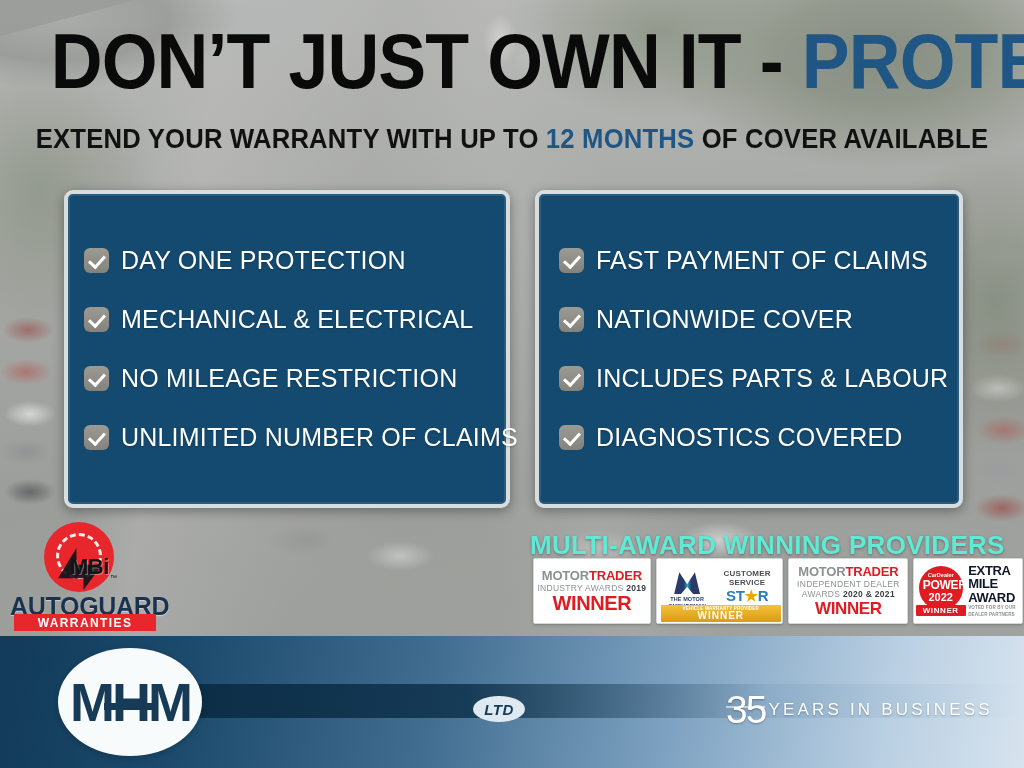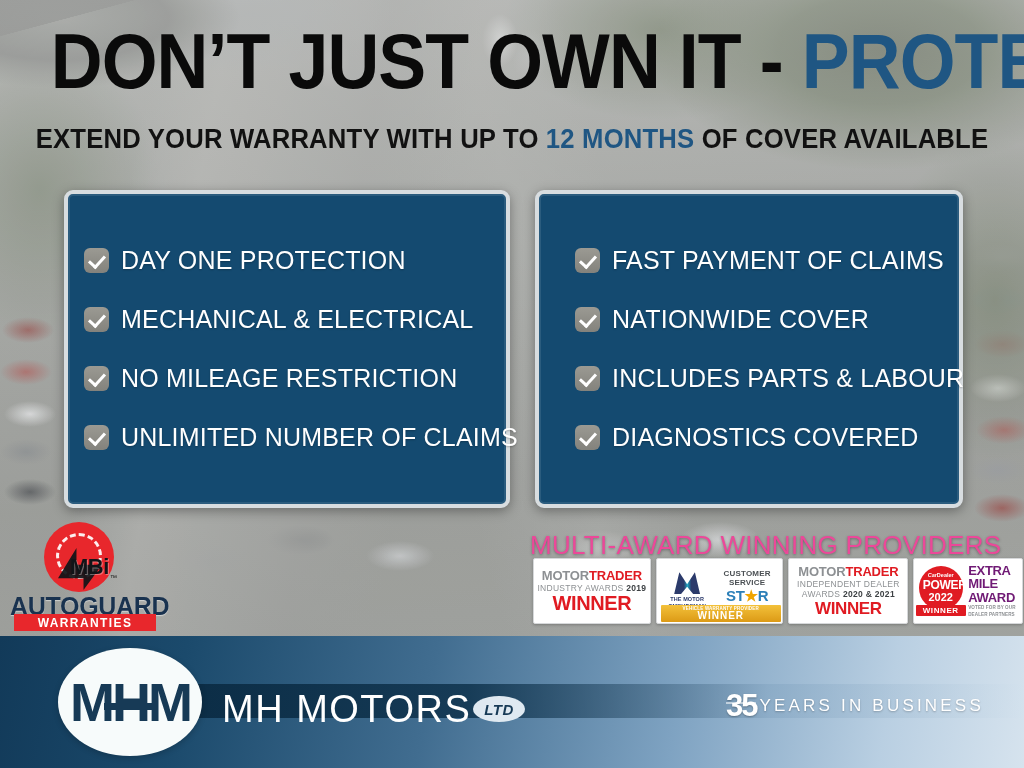--- a/index.html
+++ b/index.html
@@ -107,21 +107,21 @@
   .panel.left  { left:64px;  width:446px; }
   .panel.right { left:535px; width:428px; }
 
   .panel ul { list-style:none; padding:0; margin:0; height:100%;
               display:flex; flex-direction:column; justify-content:center; }
   .feat {
     display:flex; align-items:center;
     padding:0 0 0 16px;
     margin:15px 0;
   }
-  .panel.right .feat { padding-left:36px; }
+  .panel.right .feat { padding-left:20px; }
 
   .cbx {
     flex:0 0 auto;
     width:25px; height:25px;
     border-radius:6px;
     background:linear-gradient(180deg,#9b9a93 0%, #83827c 100%);
     margin-right:12px;
     position:relative;
   }
   .cbx::after {
@@ -190,23 +190,23 @@
   }
   .ag-bar span {
     color:#fff; font-size:12px; font-weight:bold; letter-spacing:1.4px;
     font-family:"Liberation Sans", sans-serif;
   }
 
   
   .award-title {
     position:absolute; left:530px; top:530px;
     width:494px;
-    color:#ec4899;
-    font-family:"Liberation Sans", sans-serif;
-    font-size:26px; font-weight:normal;
+    color:#5eead4;
+    font-family:"Liberation Sans", sans-serif;
+    font-size:26px; font-weight:bold;
     letter-spacing:.3px;
     white-space:nowrap;
     text-shadow:0 1px 3px rgba(0,0,0,.35);
   }
   .badges {
     position:absolute; left:533px; top:558px;
     width:490px; height:66px;
     display:flex; gap:5px; align-items:stretch;
   }
   .badge {
@@ -262,21 +262,21 @@
   .cdp-c1 i { font-style:italic; }
   .cdp-c2 { font-size:12px; font-weight:bold; letter-spacing:-.3px; line-height:1.05;padding-left:8px; }
   .cdp-c3 { font-size:11px; font-weight:bold; line-height:1; }
   .cdp-rib {
     margin-top:-5px;
     background:#e01b22; color:#fff;
     font-size:8px; font-weight:bold; letter-spacing:.6px;
     padding:1px 7px; border-radius:1px;
   }
   .ema { display:flex; flex-direction:column; align-items:flex-start; justify-content:center; width:54px; }
-  .ema-l { font-size:13px; font-weight:bold; color:#701a75; line-height:1.02; letter-spacing:-.3px; }
+  .ema-l { font-size:13px; font-weight:bold; color:#0f172a; line-height:1.02; letter-spacing:-.3px; }
   .ema-s { font-size:4.6px; font-weight:bold; color:#8d9093; line-height:1.3; letter-spacing:.1px; margin-top:1px; }
 
   
   .footer {
     position:absolute; left:0; bottom:0; width:1024px; height:132px;
     background:linear-gradient(100deg,#123a59 0%, #1b4a6c 18%, #416d90 42%, #7fa3c2 66%, #b9cfe2 86%, #d6e3ee 100%);
   }
   .footer-band {
     position:absolute; left:170px; top:48px; width:854px; height:34px;
     background:linear-gradient(90deg, rgba(10,42,66,.92) 0%, rgba(14,50,76,.85) 35%, rgba(120,155,185,.35) 70%, rgba(210,226,238,.18) 100%);
@@ -314,21 +314,21 @@
   }
   .ltd span {
     color:#173a56; font-size:15px; font-weight:bold; font-style:italic; letter-spacing:.5px;
   }
   .years {
     position:absolute; left:726px; top:54px;
     display:flex; align-items:center;
   }
   .years-num {
     position:relative;
-    color:#ffffff; font-size:31px; font-weight:bold;
+    color:#ffffff; font-size:39px; font-weight:normal;
     font-family:"Liberation Sans Narrow","Liberation Sans", sans-serif;
     letter-spacing:-2px; line-height:1;
     text-shadow:0 1px 2px rgba(0,0,0,.3);
   }
   .years-num::after {
     content:""; position:absolute; left:0; top:40%; width:100%; height:2px;
     background:rgba(255,255,255,.55);
   }
   .years-txt {
     color:#ffffff; font-size:17px; font-weight:400;
@@ -471,21 +471,20 @@
 
   </div>
 
   <div class="footer">
     <div class="footer-band"></div>
 
     <div class="mhm-oval">
       <span class="mhm-mark">MHM</span>
     </div>
 
-    <div class="mh-name">MH MOTORS</div>
 
     <div class="ltd">
       <span>LTD</span>
     </div>
 
     <div class="years">
       <span class="years-num">35</span>
       <span class="years-txt">YEARS IN BUSINESS</span>
     </div>
   </div>

